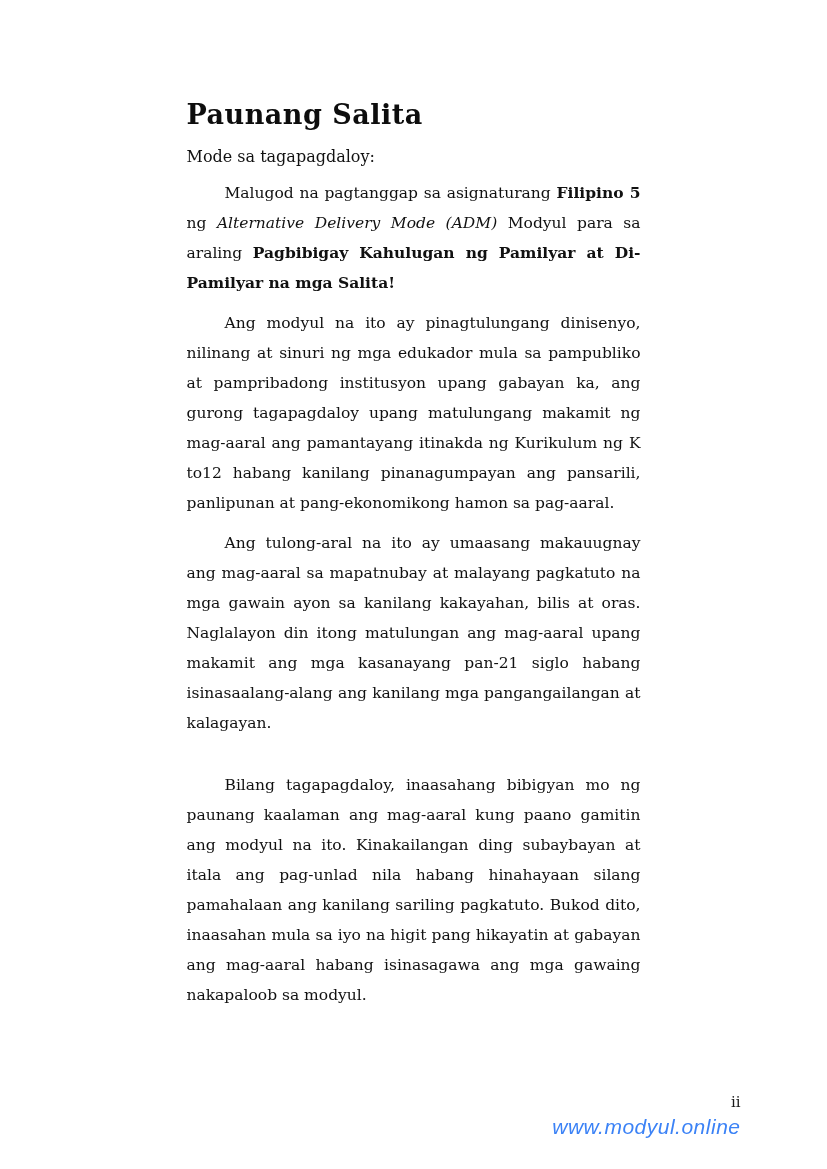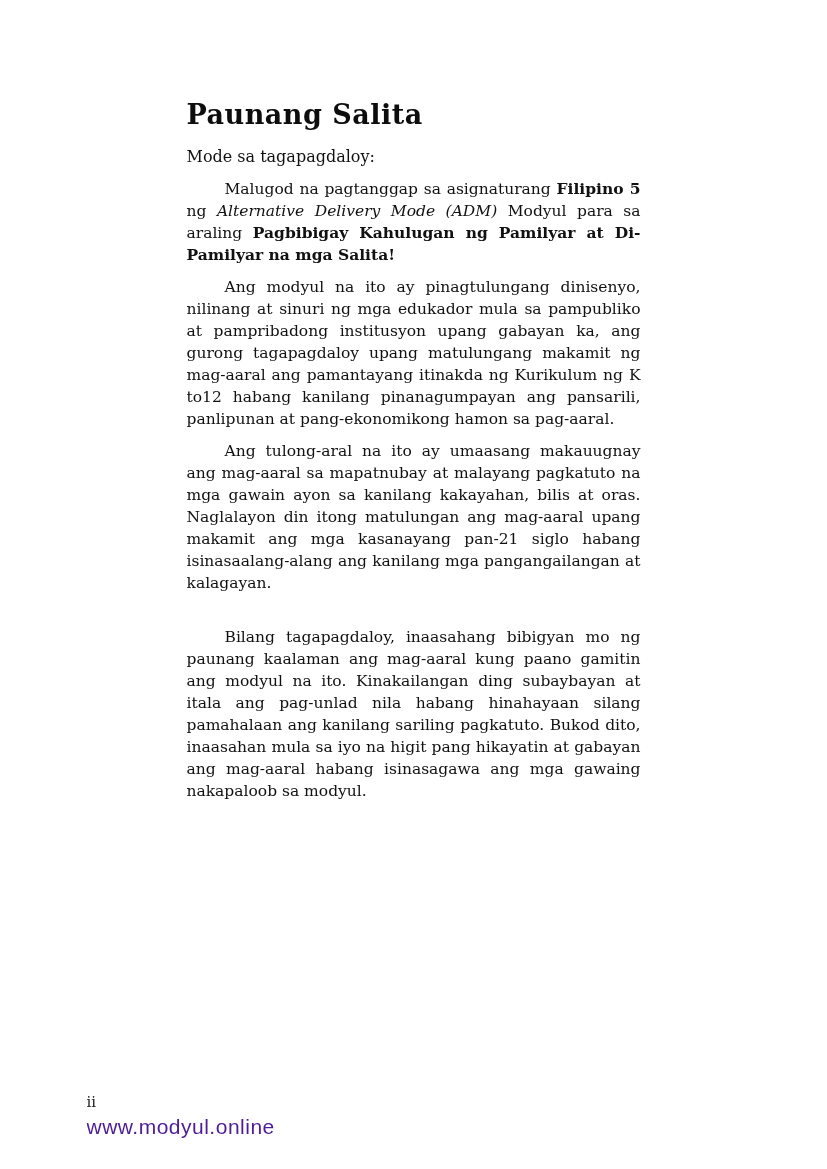--- a/index.html
+++ b/index.html
@@ -28,49 +28,50 @@
     color: #0d0d0d;
   }
   .salutation {
     margin: 0 0 10px 0;
     font-size: 16px;
     line-height: 22px;
   }
   .para {
     margin: 0 0 10px 0;
     font-size: 15.5px;
-    line-height: 22px;
+    line-height: 30px;
     text-align: justify;
     text-indent: 38px;
   }
   .para.last {
     margin-top: 32px;
   }
   .b { font-weight: bold; }
   .i { font-style: italic; }
   .footer {
     position: absolute;
     left: 0;
     right: 0;
     top: 1092px;
-    text-align: left;
+    text-align: right;
   }
   .page-number {
     font-size: 15px;
     line-height: 20px;
     color: #1a1a1a;
     font-family: "DejaVu Serif", serif;
   }
   .watermark {
     margin-top: 3px;
     font-size: 21px;
     line-height: 24px;
-    color: #4c1d95;
+    color: #3b82f6;
     font-family: "Liberation Sans", "DejaVu Sans", sans-serif;
     letter-spacing: 0.5px;
+    font-style: italic;
   }
 </style>
 </head>
 <body>
 
 <div class="page">
 
   <h1 class="doc-title">Paunang Salita</h1>
 
   <p class="salutation">Mode sa tagapagdaloy:</p>

